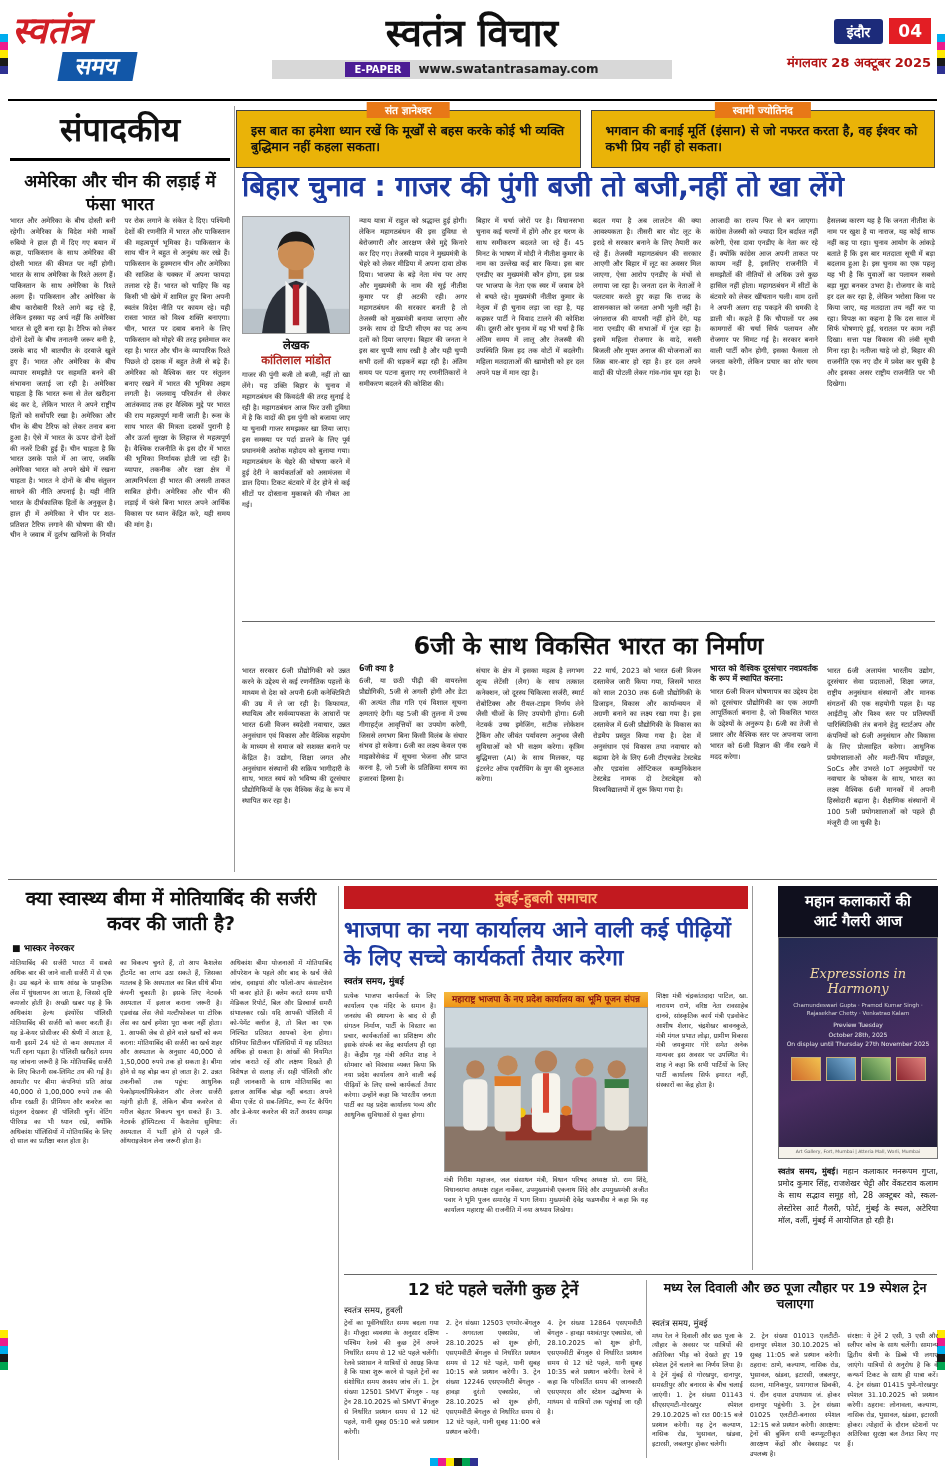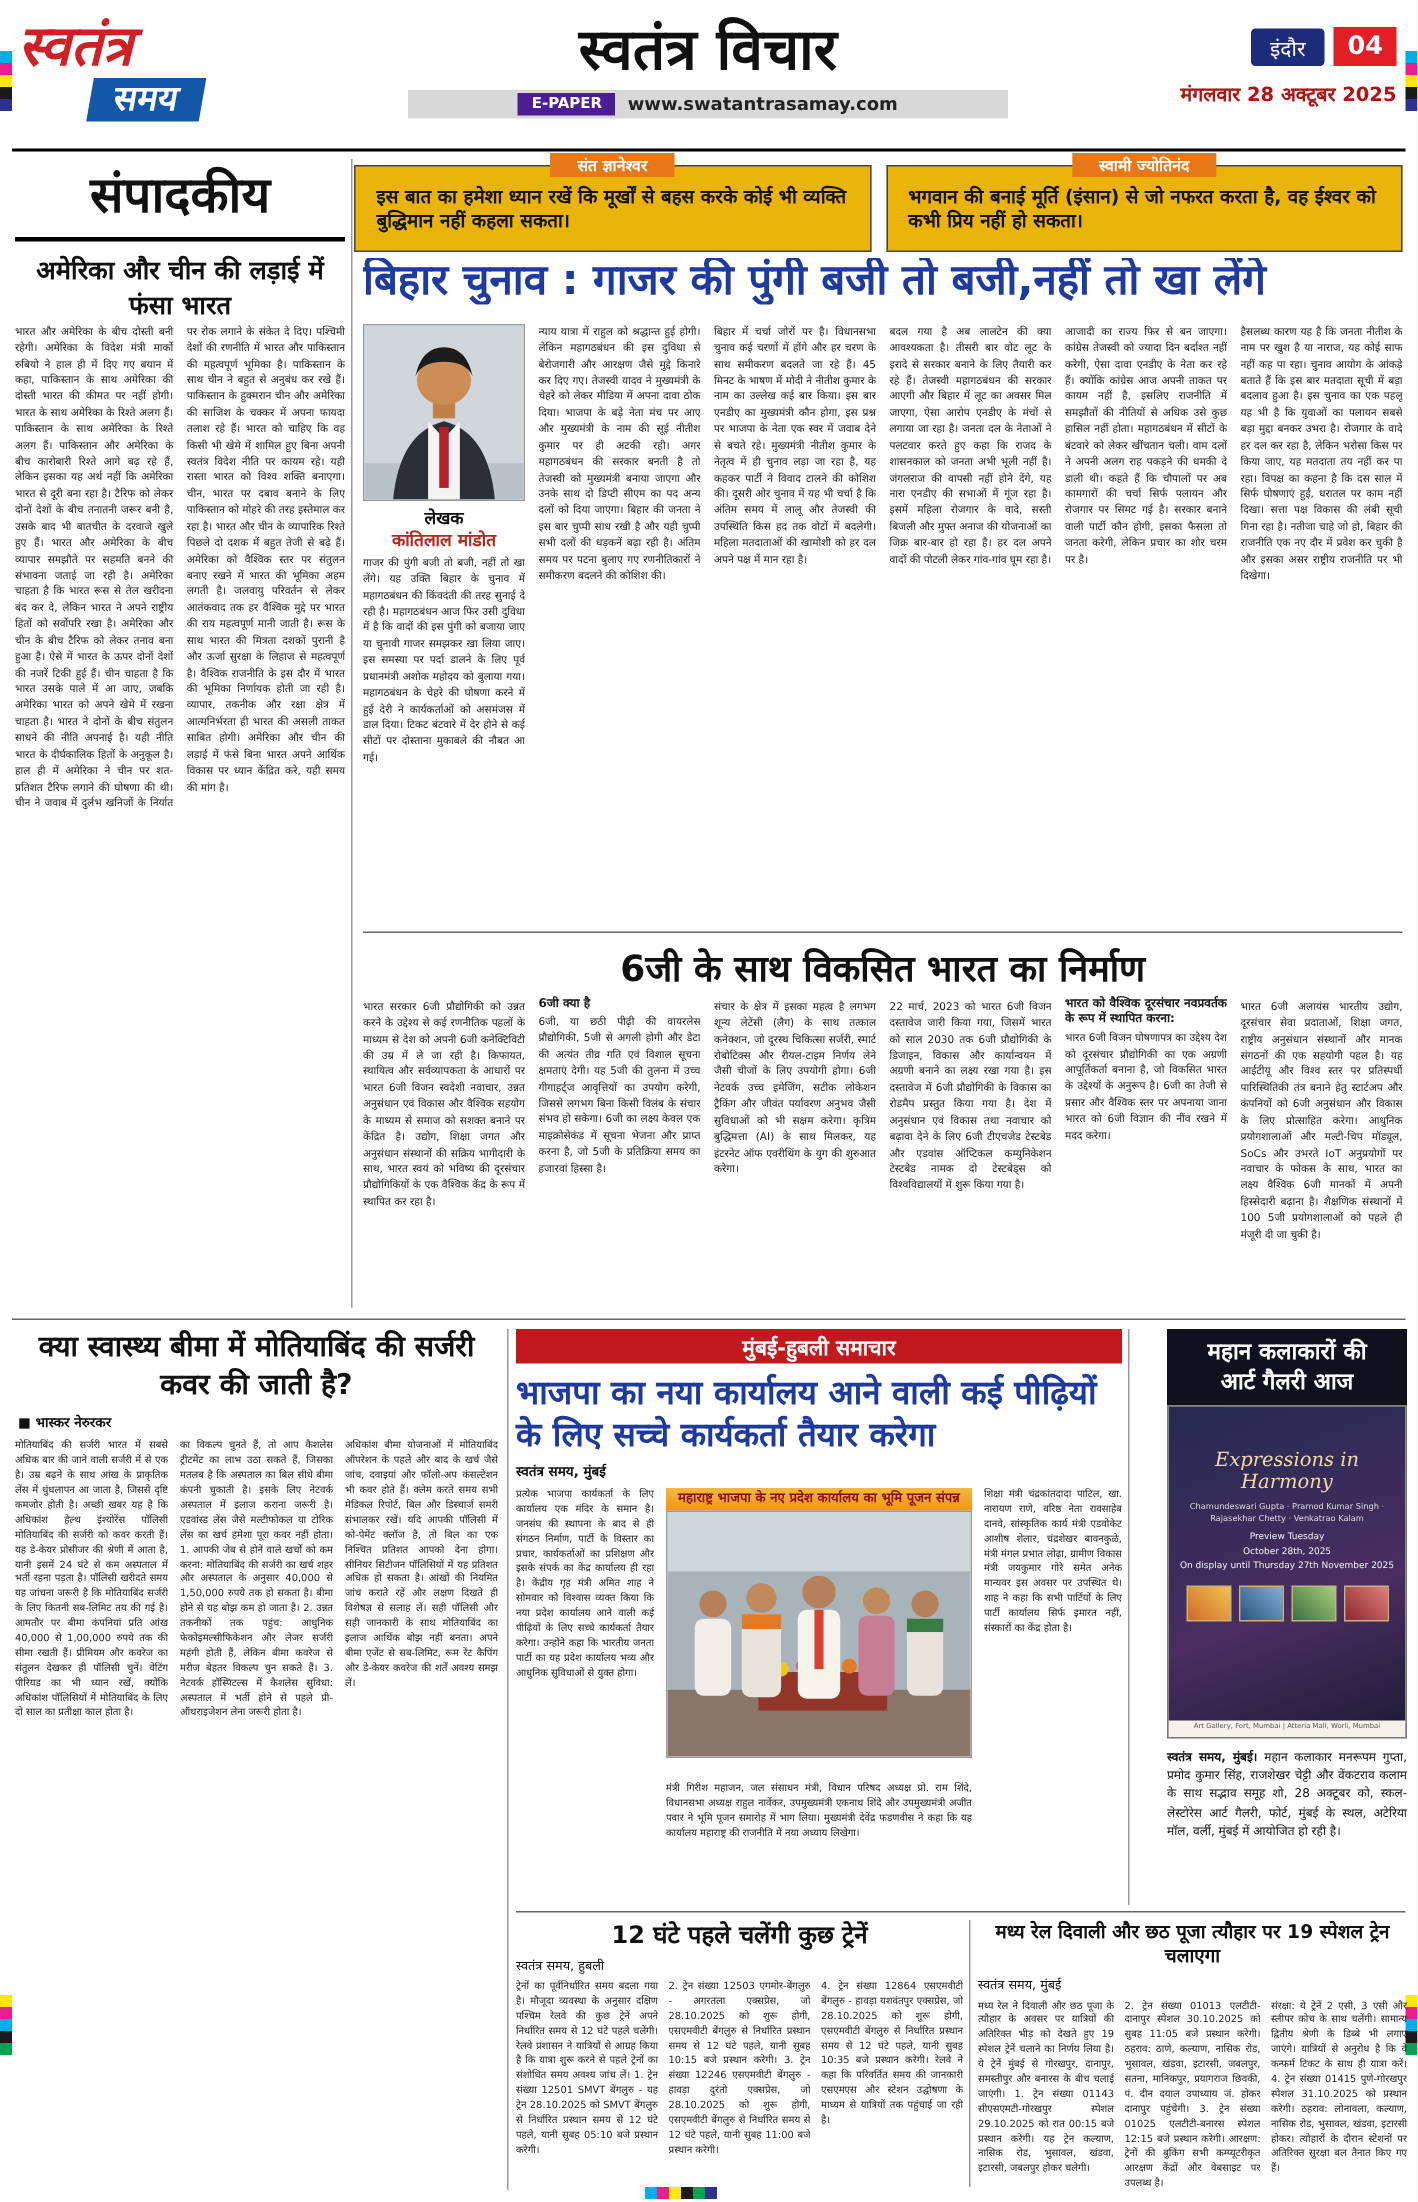--- a/index.html
+++ b/index.html
@@ -16,21 +16,21 @@
   .logo { position:absolute; left:12px; top:12px; width:185px; }
   .logo-top { font-size:37px; font-weight:bold; font-style:italic; color:#d11f26; line-height:1; }
   .logo-bottom { display:inline-block; background:#1257a8; color:#fff; font-weight:bold; font-size:23px; line-height:1.1; padding:2px 16px; transform:skewX(-10deg); margin-left:48px; margin-top:3px; }
   .masthead { position:absolute; left:272px; top:14px; width:400px; text-align:center; }
   .mast-title { font-size:38px; font-weight:bold; color:#101010; line-height:1.05; }
   .mast-strip { margin-top:6px; background:#d8d8d8; display:flex; align-items:center; justify-content:center; gap:8px; height:19px; }
   .epaper { background:#4c1d95; color:#fff; font-weight:bold; font-size:10px; padding:2px 9px; }
   .site { font-size:12px; font-weight:bold; color:#222; }
   .pageinfo { position:absolute; right:14px; top:18px; width:210px; text-align:right; }
   .badges { display:flex; justify-content:flex-end; gap:6px; align-items:center; }
-  .edition { background:#1c2b7a; color:#fff; font-weight:normal; font-size:14px; padding:3px 13px; border-radius:3px; }
+  .edition { background:#1c2b7a; color:#fff; font-weight:bold; font-size:14px; padding:3px 13px; border-radius:3px; }
   .pagenum { background:#e31e24; color:#fff; font-weight:bold; font-size:17px; padding:3px 9px; }
   .hdate { margin-top:9px; color:#b11212; font-weight:bold; font-size:13px; }
   .header-rule { position:absolute; left:8px; right:8px; top:99px; height:2px; background:#000; }
 
   
   .quotes { position:absolute; left:236px; top:110px; right:10px; height:58px; display:flex; gap:10px; }
   .quotebox { flex:1; border:1.5px solid #444; position:relative; padding:12px 14px 3px; text-align:left; background:#eab308; }
   .quotetab { position:absolute; top:-9px; left:50%; transform:translateX(-50%); background:#e87817; color:#fff; font-size:10.5px; font-weight:bold; padding:1px 18px; white-space:nowrap; }
   .quotetext { font-size:12.5px; font-weight:bold; line-height:1.3; }
 
@@ -60,29 +60,29 @@
 
   
   .insurance { position:absolute; left:10px; top:886px; width:322px; }
   .ins-headline { font-size:19px; font-weight:bold; text-align:center; line-height:1.3; }
   .ins-byline { font-size:9px; font-weight:bold; margin:6px 2px 5px; }
   .ins-body { height:492px; display:flex; gap:8px; overflow:hidden; }
   .icol { flex:1 1 0; overflow:hidden; }
 
   
   .mumbai { position:absolute; left:344px; top:886px; width:404px; }
-  .banner { background:#c2191f; color:#ffffff; font-weight:bold; font-size:14px; text-align:center; padding:2px 0; }
+  .banner { background:#c2191f; color:#fdba74; font-weight:bold; font-size:14px; text-align:center; padding:2px 0; }
   .bjp-headline { color:#1d3aa0; font-size:22px; font-weight:bold; line-height:1.25; margin:7px 0 3px; }
   .bjp-byline { font-weight:bold; font-size:9px; margin:2px 0 5px; }
   .bjp-content { display:flex; gap:8px; height:280px; overflow:hidden; }
   .bjp-colL, .bjp-colR { width:92px; flex:0 0 92px; }
   .bjp-mid { flex:1; display:flex; flex-direction:column; }
   .photo-caption { background:linear-gradient(#f6b93d,#ef9416); color:#8a1111; font-weight:bold; font-size:8.8px; text-align:center; padding:2px; line-height:1.25; }
   .bjp-photo { width:100%; height:165px; border:1px solid #999; display:block; }
-  .bjp-below { margin-top:16px; flex:1; }
+  .bjp-below { margin-top:4px; flex:1; }
 
   
   .gallery { position:absolute; left:758px; top:886px; width:180px;padding-left:20px; }
   .gal-header { background:#10101e; color:#fff; font-weight:bold; font-size:15px; text-align:center; padding:5px 2px; line-height:1.35; }
   .gal-image { height:222px; background:linear-gradient(160deg,#232a52,#4a2d62 60%,#1c1c33); border:1px solid #777; position:relative; color:#fff; text-align:center; overflow:hidden; }
   .gal-title { font-family:"DejaVu Serif", serif; font-style:italic; font-size:13px; color:#f3d9a4; margin-top:28px; }
   .gal-sub { font-size:5.5px; color:#ddd; margin:5px 8px 3px; line-height:1.5; }
   .gal-line { font-size:6px; color:#eee; line-height:1.6; }
   .gal-art-row { display:flex; justify-content:center; gap:5px; margin-top:8px; }
   .gal-art-row span { width:30px; height:24px; display:inline-block; border:1px solid #c9b27a; }

